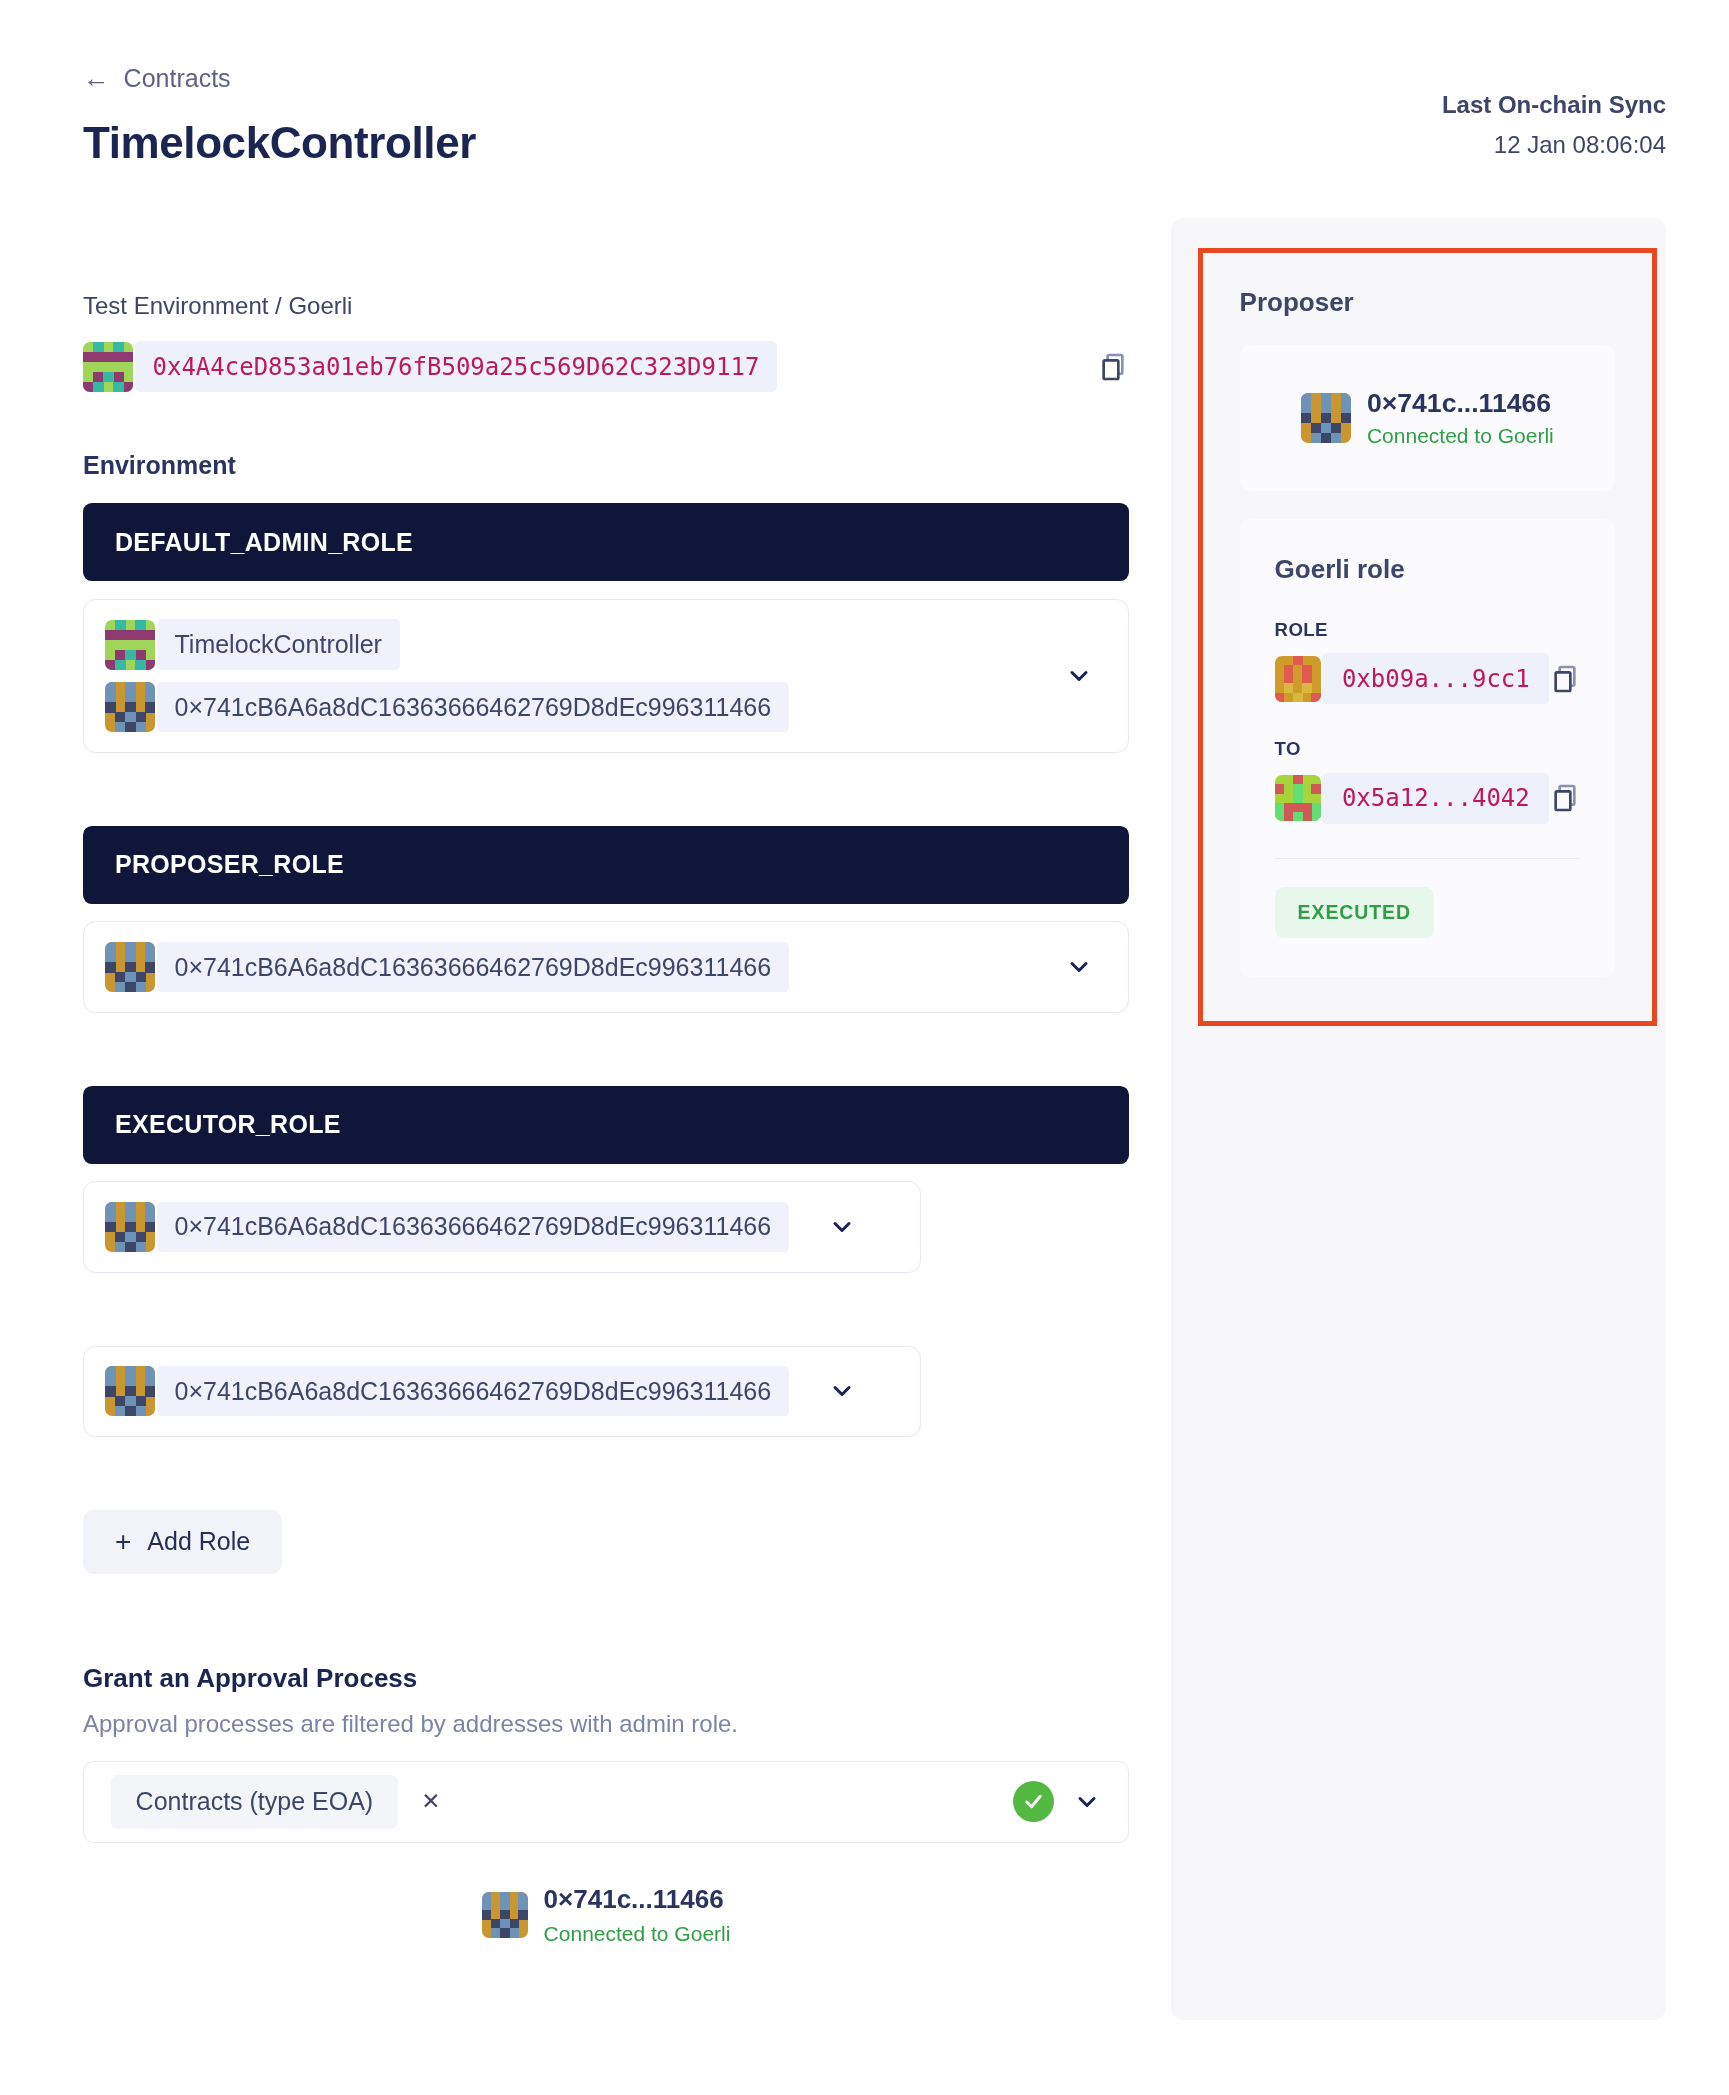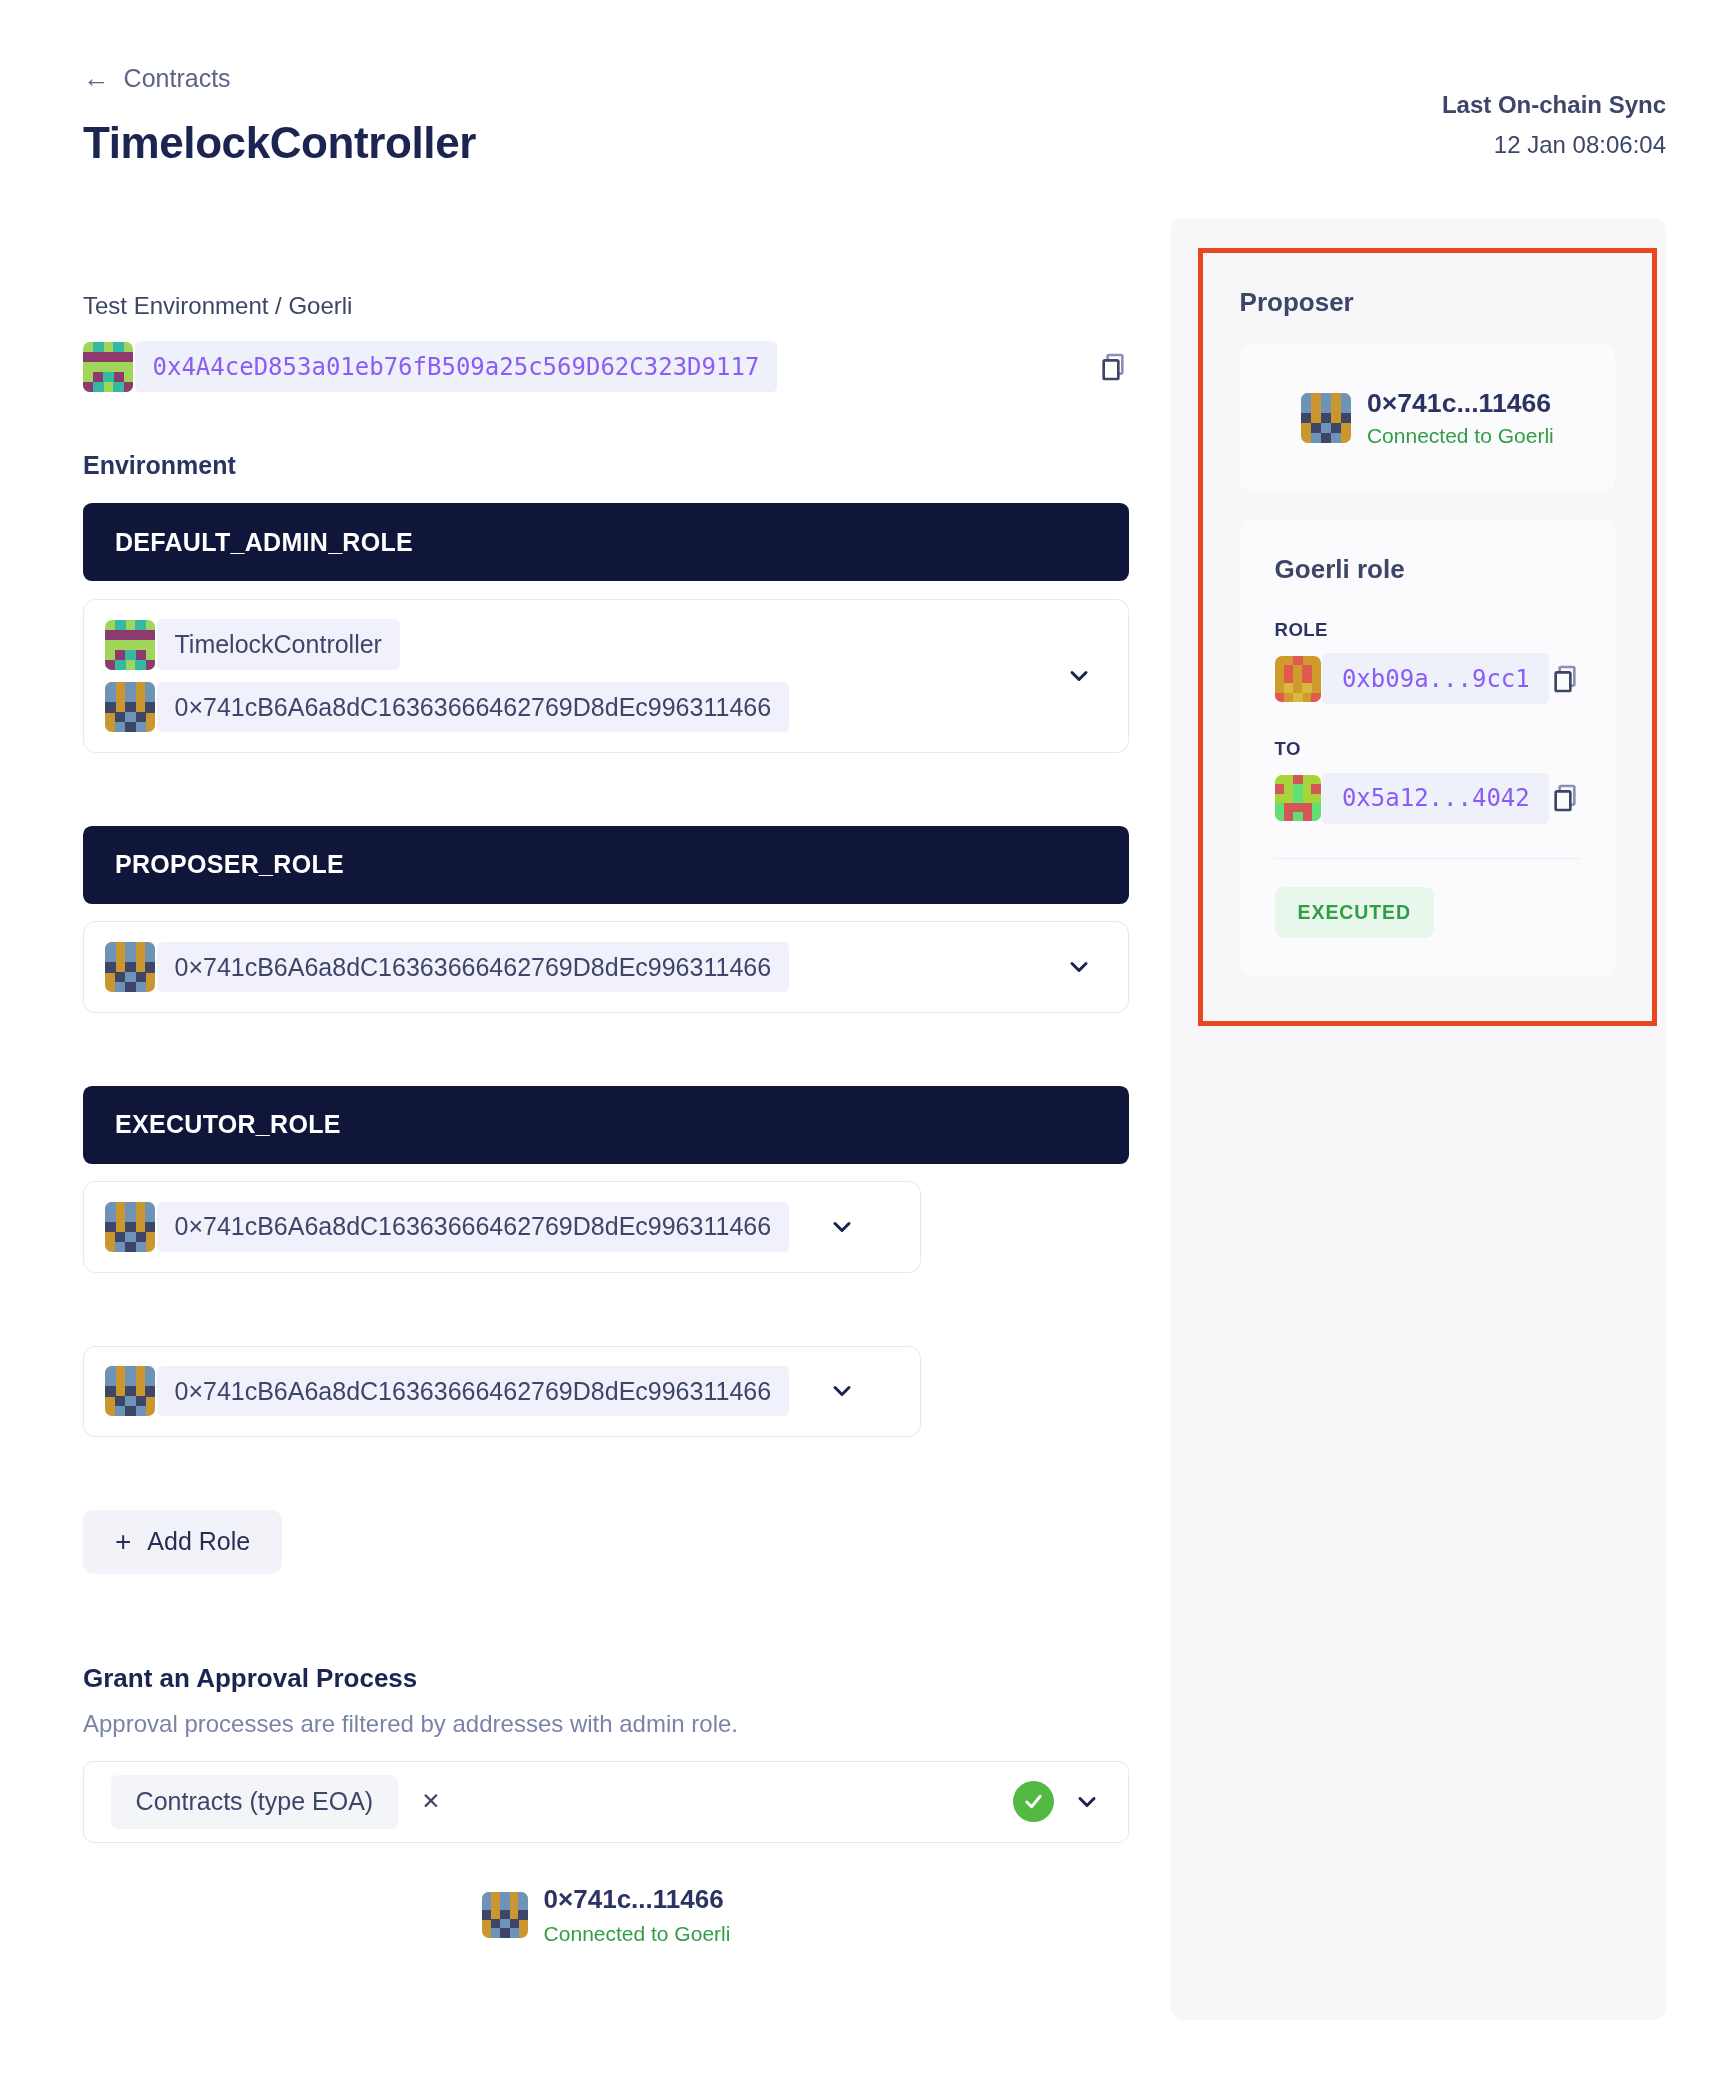--- a/index.html
+++ b/index.html
@@ -23,21 +23,21 @@
   .content { display:flex; align-items:center; margin-top:50px; }
   .main { margin-left:83px; width:1046px; flex:none; }
 
   .env-label { font-size:24px; color:#3d4569; margin-bottom:21px; }
   .addr-row { display:flex; align-items:center; }
   .avatar { display:inline-block; position:relative; overflow:hidden; border-radius:7px; flex:none; }
   .av56 { width:50px; height:50px; }
   .av52 { width:46px; height:46px; }
   .avatar i { position:absolute; display:block; width:21%; height:21%; }
   .chip-mono {
-    font-family:"DejaVu Sans Mono", monospace; font-size:24px; color:#8b5cf6;
+    font-family:"DejaVu Sans Mono", monospace; font-size:24px; color:#be185d;
     background:#eef0fa; padding:11.5px 17.7px; border-radius:5.3px; margin-left:1.8px; white-space:nowrap;
   }
   .copy-btn { margin-left:auto; width:32px; height:32px; color:#3e4668; cursor:pointer; flex:none; }
   .copy-btn svg { width:100%; height:100%; }
 
   .perm-heading { font-size:25px; font-weight:bold; color:#2b3461; margin:59px 0 23px; }
 
   .role-header {
     height:78px; background:#10163a; border-radius:8.9px; color:#ffffff;
     font-weight:bold; font-size:25px; display:flex; align-items:center; padding:0 32px;

